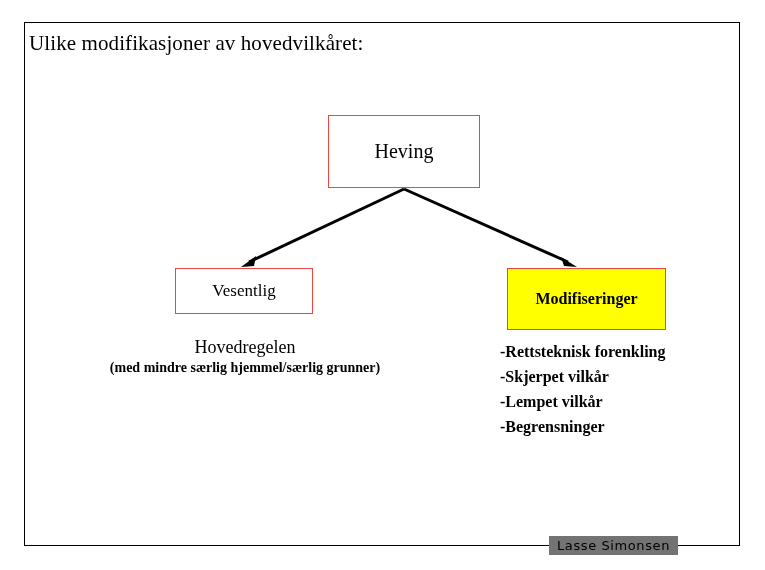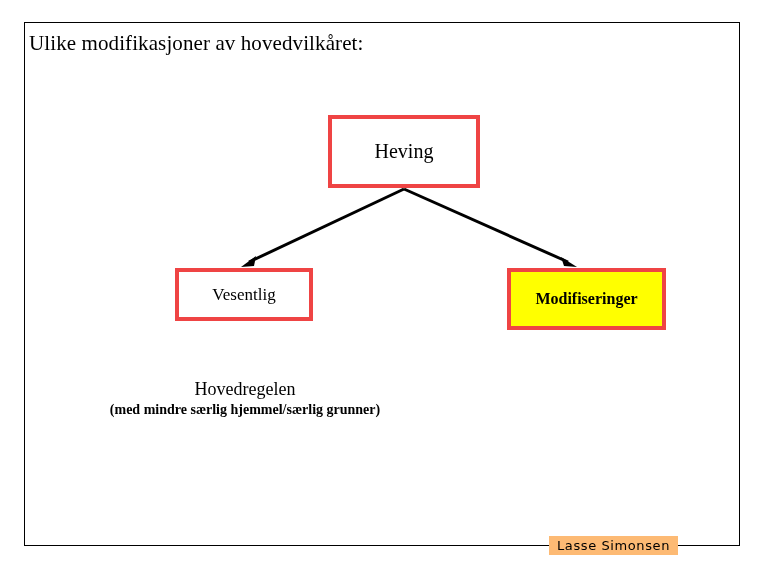--- a/index.html
+++ b/index.html
@@ -33,41 +33,41 @@
     left: 29px;
     top: 30px;
     font-size: 21px;
     line-height: 26px;
     white-space: nowrap;
     letter-spacing: 0.1px;
   }
   
   .node-box {
     position: absolute;
-    border: 4px solid #ef4444;
+    border: 1px solid #ef4444;
     box-sizing: border-box;
     display: flex;
     align-items: center;
     justify-content: center;
     background: #ffffff;
   }
   #box-heving {
     left: 328px;
     top: 115px;
     width: 152px;
     height: 73px;
   }
   #box-heving .node-label {
     font-size: 20px;
   }
   #box-vesentlig {
     left: 175px;
     top: 268px;
     width: 138px;
-    height: 53px;
+    height: 46px;
   }
   #box-vesentlig .node-label {
     font-size: 17px;
   }
   #box-modifiseringer {
     left: 507px;
     top: 268px;
     width: 159px;
     height: 62px;
     background: #ffff00;
@@ -88,21 +88,20 @@
     height: 570px;
     pointer-events: none;
   }
   
   #caption-left {
     position: absolute;
     left: 60px;
     top: 336px;
     width: 370px;
     text-align: center;
-    margin-top: 42px;
   }
   #caption-left .main-line {
     font-size: 18px;
     line-height: 22px;
     white-space: nowrap;
   }
   #caption-left .sub-line {
     font-size: 14px;
     font-weight: bold;
     line-height: 20px;
@@ -120,21 +119,21 @@
     font-size: 16px;
     font-weight: bold;
     line-height: 25px;
     white-space: nowrap;
   }
   
   #footer-credit {
     position: absolute;
     left: 549px;
     top: 536px;
-    background: #fdba74;
+    background: #737373;
     padding: 0 8px;
     font-size: 13px;
     font-family: "DejaVu Sans", "Liberation Sans", sans-serif;
     letter-spacing: 0.6px;
     white-space: nowrap;
     line-height: 19px;
   }
 </style>
 </head>
 <body>
@@ -166,16 +165,22 @@
 
   <div class="node-box" id="box-modifiseringer">
     <span class="node-label">Modifiseringer</span>
   </div>
 
   <div id="caption-left">
     <div class="main-line">Hovedregelen</div>
     <div class="sub-line">(med mindre særlig hjemmel/særlig grunner)</div>
   </div>
 
+  <div id="caption-right">
+    <div class="bullet-line">-Rettsteknisk forenkling</div>
+    <div class="bullet-line">-Skjerpet vilkår</div>
+    <div class="bullet-line">-Lempet vilkår</div>
+    <div class="bullet-line">-Begrensninger</div>
+  </div>
 
   <div id="footer-credit">Lasse Simonsen</div>
 
 </div>
 
 </body></html>

